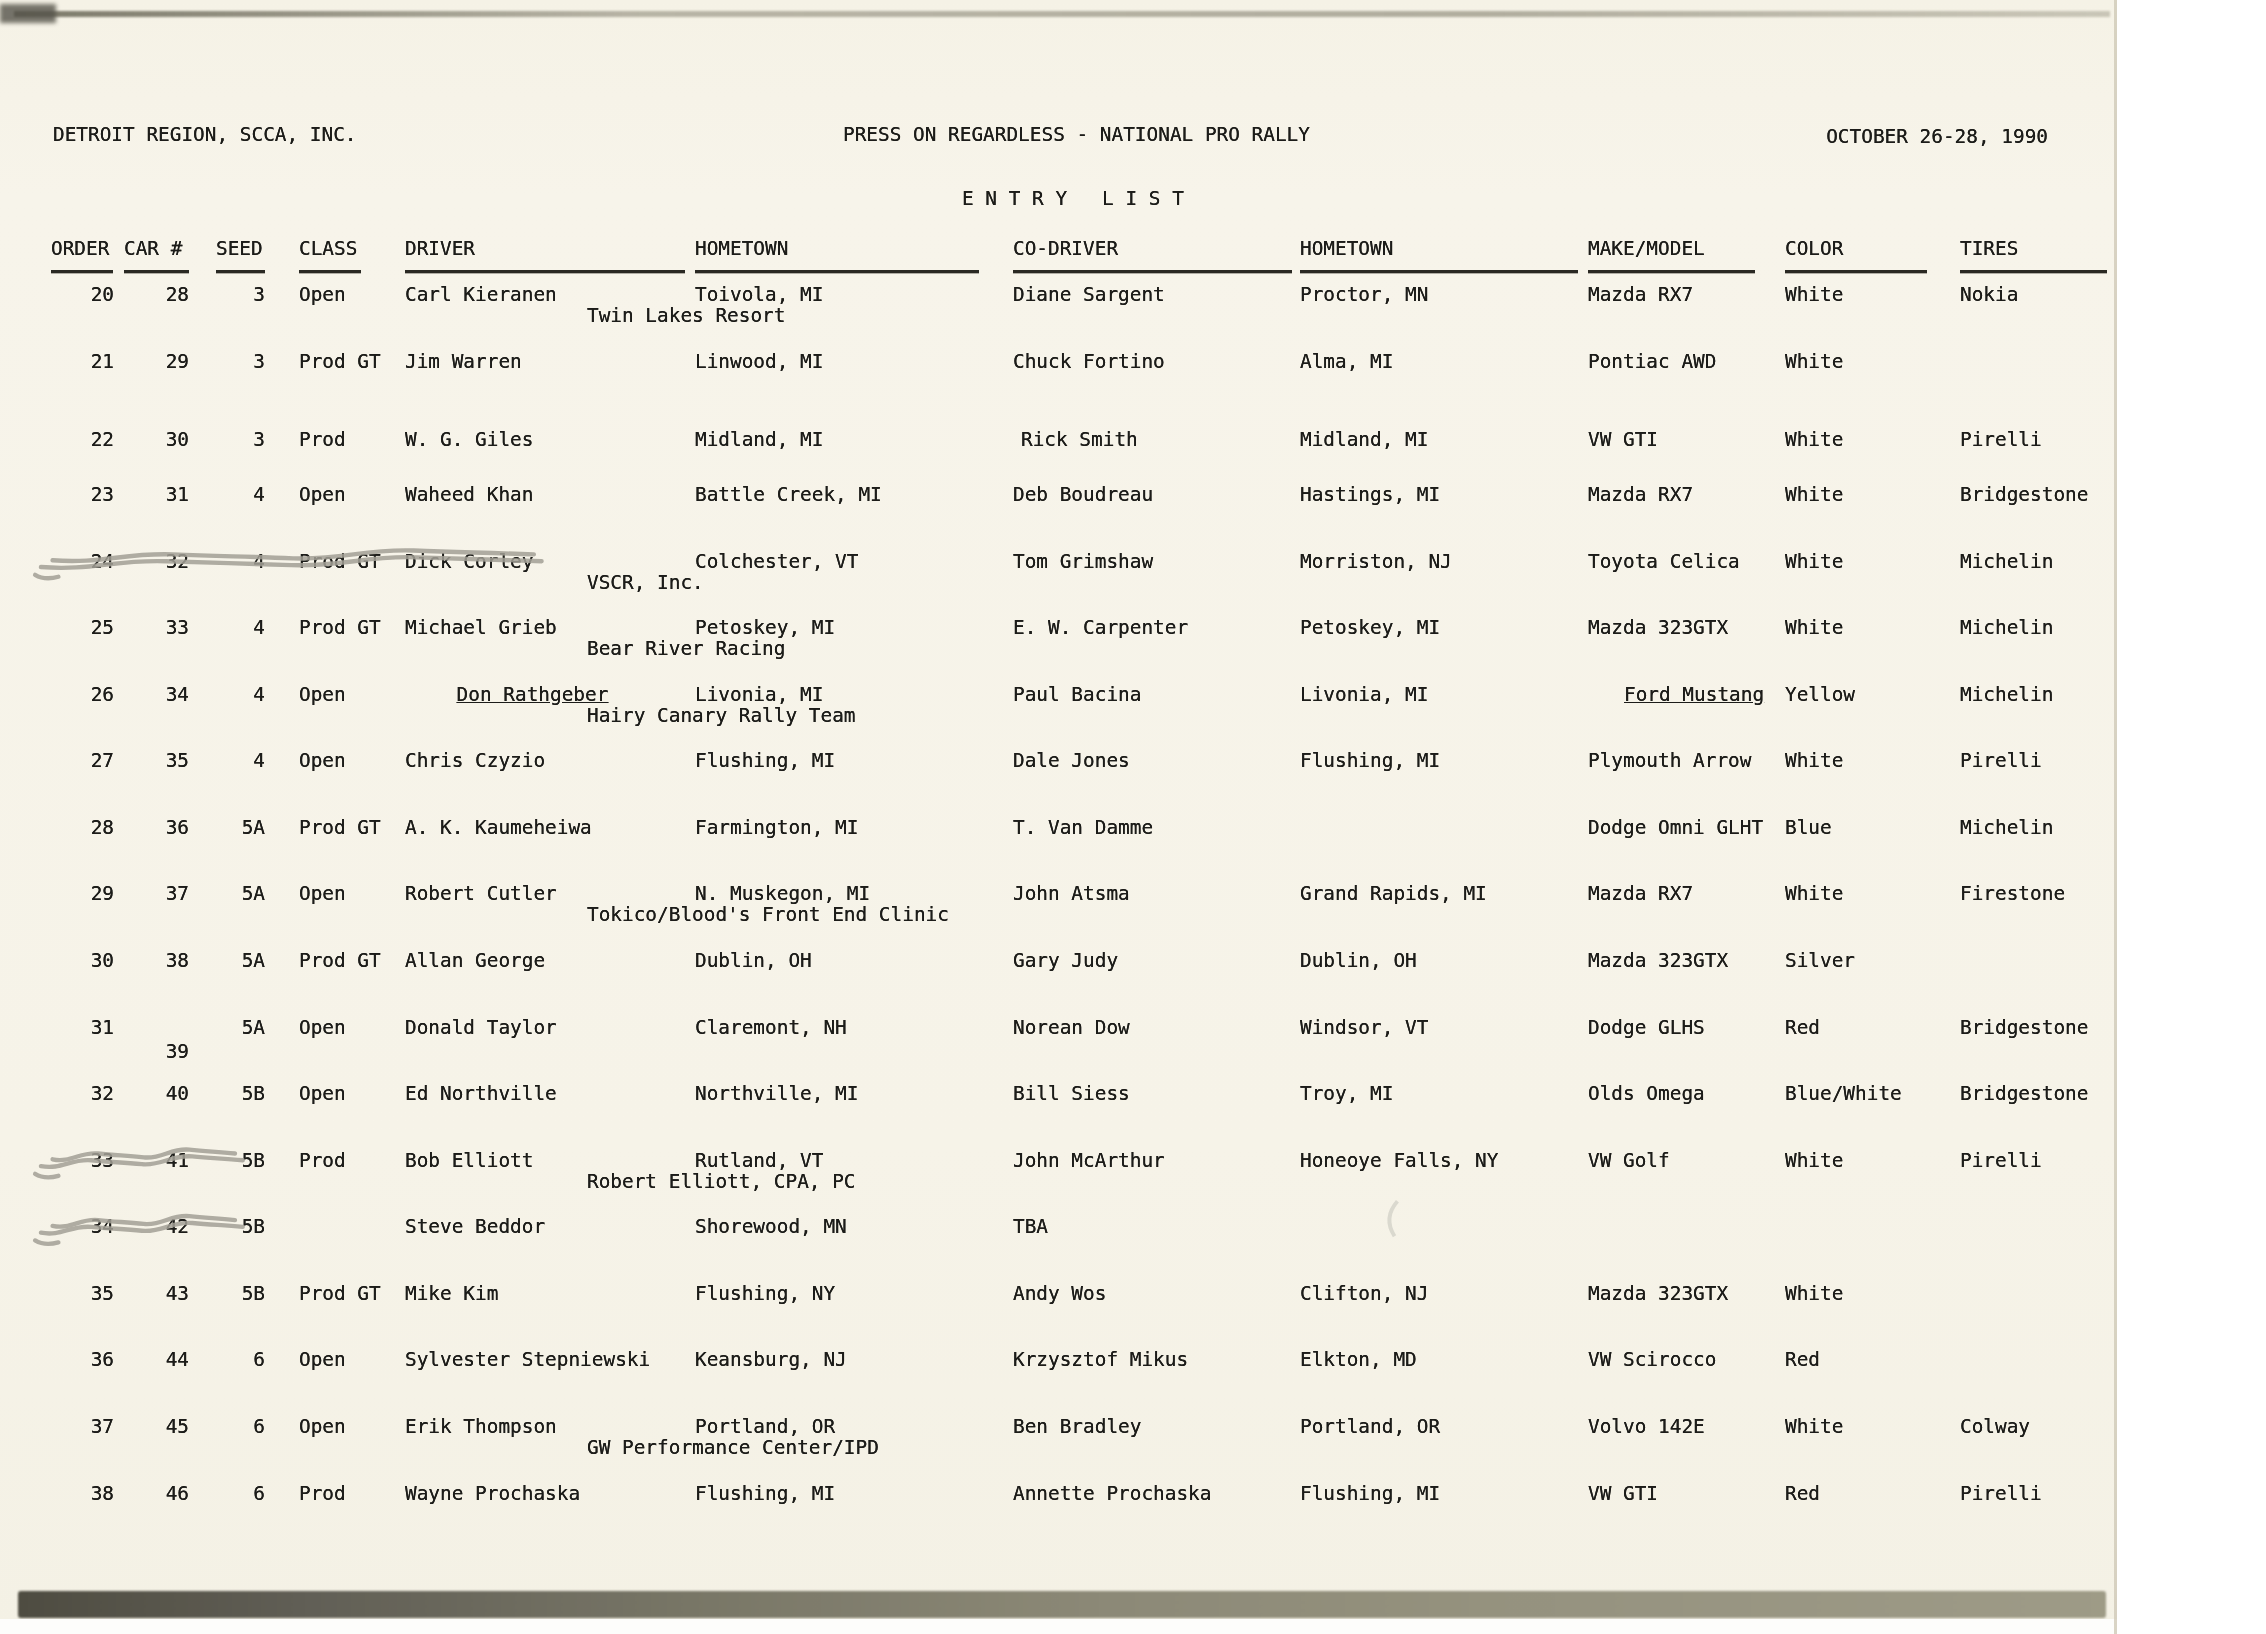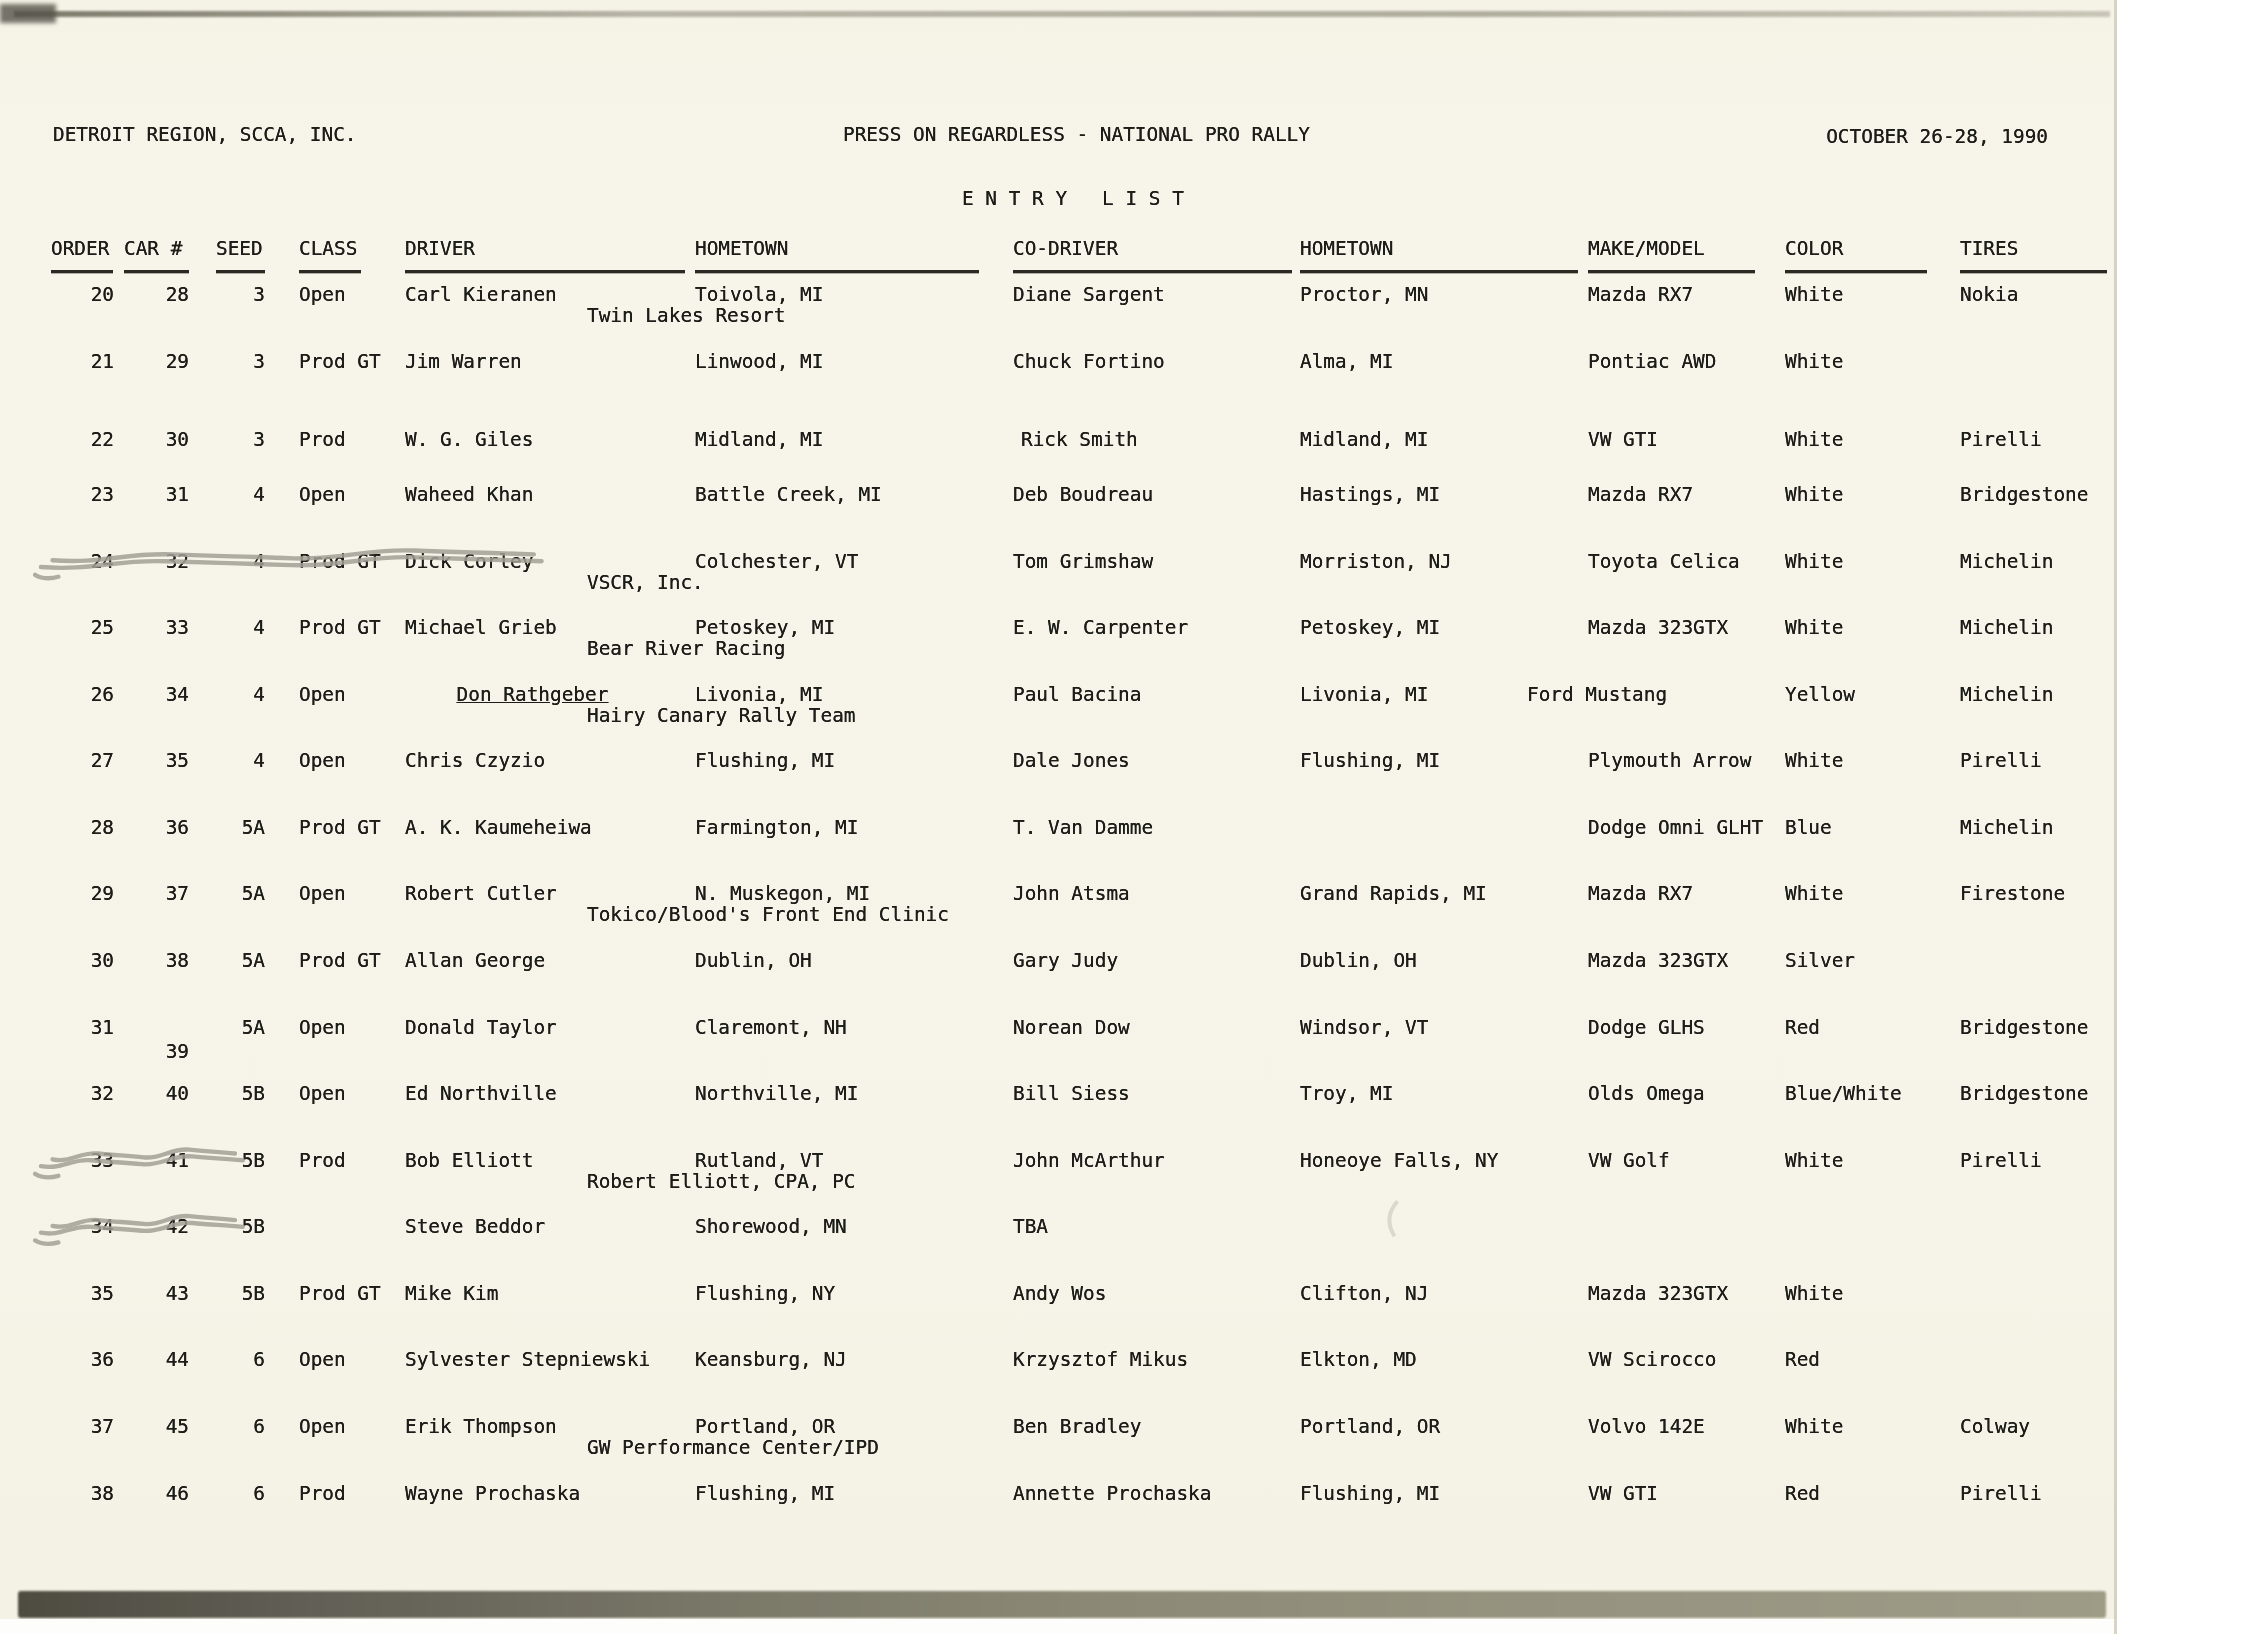--- a/index.html
+++ b/index.html
@@ -174,21 +174,21 @@
       </div>
       <div class="row" style="top: 683px;">
         <div class="txt cell" style="left: 44px; width: 70px; text-align: right;">26</div>
         <div class="txt cell" style="left: 118px; width: 71px; text-align: right;">34</div>
         <div class="txt cell" style="left: 194px; width: 71px; text-align: right;">4</div>
         <div class="txt cell" style="left: 299px; width: 141px; text-align: left;">Open</div>
         <div class="txt cell" style="left: 388px; width: 289px; text-align: center; text-decoration: underline;">Don Rathgeber</div>
         <div class="txt cell" style="left: 695px; width: 301px; text-align: left;">Livonia, MI</div>
         <div class="txt cell" style="left: 1013px; width: 283px; text-align: left;">Paul Bacina</div>
         <div class="txt cell" style="left: 1300px; width: 283px; text-align: left;">Livonia, MI</div>
-        <div class="txt cell" style="left: 1527px; width: 199px; text-align: left;">Ford Mustang</div>
+        <div class="txt cell" style="left: 1624px; width: 199px; text-align: left; text-decoration: underline;">Ford Mustang</div>
         <div class="txt cell" style="left: 1785px; width: 173px; text-align: left;">Yellow</div>
         <div class="txt cell" style="left: 1960px; width: 157px; text-align: left;">Michelin</div>
         <div class="txt team-line">Hairy Canary Rally Team</div>
       </div>
       <div class="row" style="top: 749px;">
         <div class="txt cell" style="left: 44px; width: 70px; text-align: right;">27</div>
         <div class="txt cell" style="left: 118px; width: 71px; text-align: right;">35</div>
         <div class="txt cell" style="left: 194px; width: 71px; text-align: right;">4</div>
         <div class="txt cell" style="left: 299px; width: 141px; text-align: left;">Open</div>
         <div class="txt cell" style="left: 405px; width: 289px; text-align: left;">Chris Czyzio</div>

